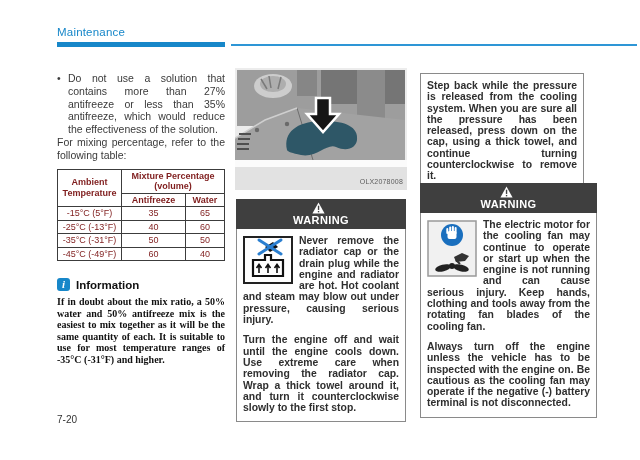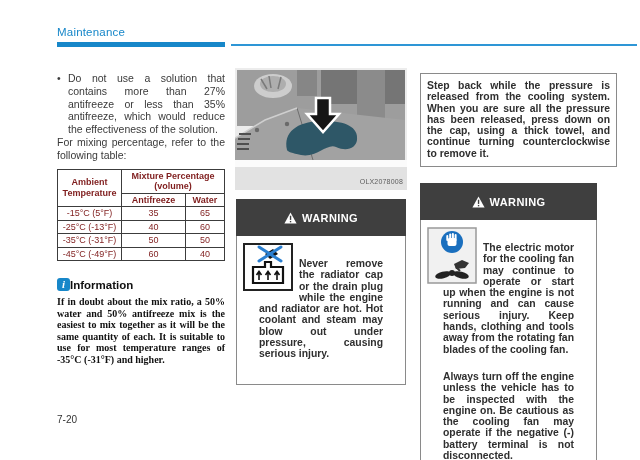--- a/index.html
+++ b/index.html
@@ -20,43 +20,43 @@
   .mix-intro{font-size:10.5px;line-height:12.8px;text-align:justify;}
   table.mix{margin-top:7px;border-collapse:collapse;width:168px;color:#7f1d1d;}
   table.mix th,table.mix td{border:1px solid #3c3c3c;text-align:center;padding:1px 2px;font-size:9px;line-height:10.5px;}
   table.mix th{font-weight:bold;}
   table.mix td{height:13px;}
   .col-temp{width:64px;}
   .info-head{margin-top:17px;display:flex;align-items:center;}
   .info-icon{width:13px;height:13px;border-radius:3px;background:#1787c9;color:#fff;
     font-family:"Liberation Serif",serif;font-style:italic;font-weight:bold;font-size:11px;
     text-align:center;line-height:13px;flex:0 0 13px;}
-  .info-title{font-weight:bold;font-size:11.5px;color:#101010;}
+  .info-title{margin-left:6px;font-weight:bold;font-size:11.5px;color:#101010;}
   .info-body{margin-top:5px;font-family:"Liberation Serif",serif;font-weight:bold;
     font-size:10px;line-height:11.6px;text-align:justify;color:#111;}
   .page-number{position:absolute;left:57px;top:414px;font-size:10px;color:#333;}
 
   
   .figure{position:absolute;left:235px;top:68px;width:172px;height:122px;}
   .figure svg{display:block;width:172px;height:122px;}
   .figure-label{position:absolute;right:4px;bottom:5px;font-size:7px;color:#5d5d5d;letter-spacing:.2px;}
 
   
   .warnbox{position:absolute;width:170px;}
-  .warn-head{height:37px;background:#3f3f3f;color:#fff;display:flex;align-items:center;
-    justify-content:center;font-weight:bold;font-size:11px;letter-spacing:.4px;}
+  .warn-head{height:30px;background:#3f3f3f;color:#fff;display:flex;align-items:center;
+    justify-content:center;font-weight:bold;font-size:11px;letter-spacing:.4px;flex-direction:column;}
   .warn-head svg{margin-right:5px;}
   .warn-body{border:1px solid #8a8a8a;border-top:none;background:#fff;padding:6px 6px 8px;
     font-weight:bold;font-size:10.4px;line-height:11.3px;text-align:justify;color:#2f2f2f;}
-  .warn-body p{margin:16px;}
+  .warn-body p{margin:0;}
   .warn-body p + p{margin-top:9px;clear:none;}
   .sign-icon{float:left;margin:1px 6px 2px 0;background:#fff;}
 
   .mid-warn{left:236px;top:199px;width:170px;}
-  .right-cont{position:absolute;left:420px;top:73px;width:197px;border:1px solid #8a8a8a;
+  .right-cont{position:absolute;left:420px;top:73px;width:164px;border:1px solid #8a8a8a;
     background:#fff;padding:6px 6px 7px;font-weight:bold;font-size:10.4px;line-height:11.3px;
     text-align:justify;color:#2f2f2f;}
   .right-warn{left:420px;top:183px;width:177px;}
 </style>
 </head>
 <body>
 
 <div class="page">
 
   <div class="section-title">Maintenance</div>
@@ -160,20 +160,21 @@
           <path d="M25,37 v-8 m-2.5,3 l2.5,-3.5 2.5,3.5"></path>
           <path d="M34,37 v-8 m-2.5,3 l2.5,-3.5 2.5,3.5"></path>
         </g>
         <path d="M22,11 l8,-5 5,5 -8,5 z" fill="#111111"></path>
         <g stroke="#2b7fd0" stroke-width="3" stroke-linecap="round">
           <path d="M16,4 L38,18"></path>
             <path d="M38,4 L16,18"></path>
         </g>
       </svg>
       <p>Never remove the radiator cap or the drain plug while the engine and radiator are hot. Hot coolant and steam may blow out under pressure, causing serious injury.</p>
+      <p>Turn the engine off and wait until the engine cools down. Use extreme care when removing the radiator cap. Wrap a thick towel around it, and turn it counterclockwise slowly to the first stop.</p>
     </div>
   </div>
 
   <div class="right-cont">
     <p style="margin:0">Step back while the pressure is released from the cooling system. When you are sure all the pressure has been released, press down on the cap, using a thick towel, and continue turning counterclockwise to remove it.</p>
   </div>
 
   <div class="warnbox right-warn">
     <div class="warn-head">
       <svg width="13" height="12" viewBox="0 0 14 13">

